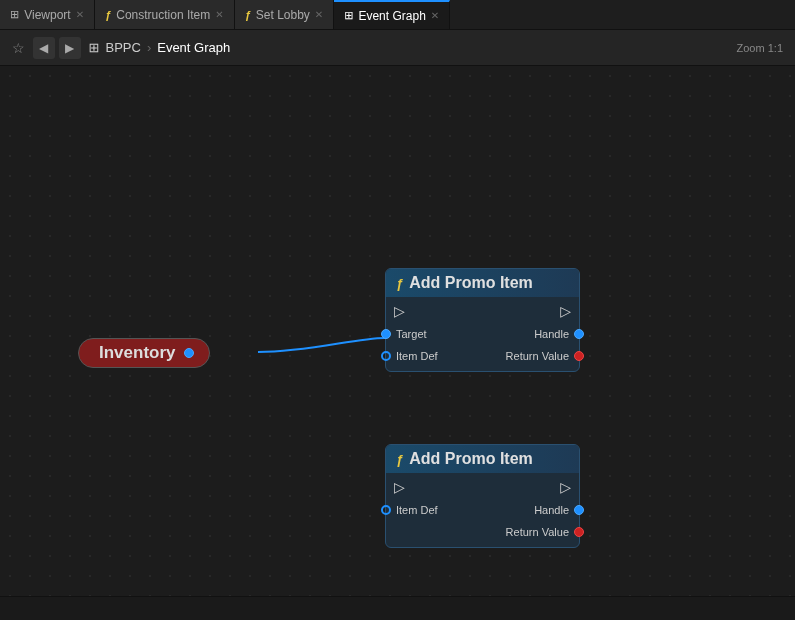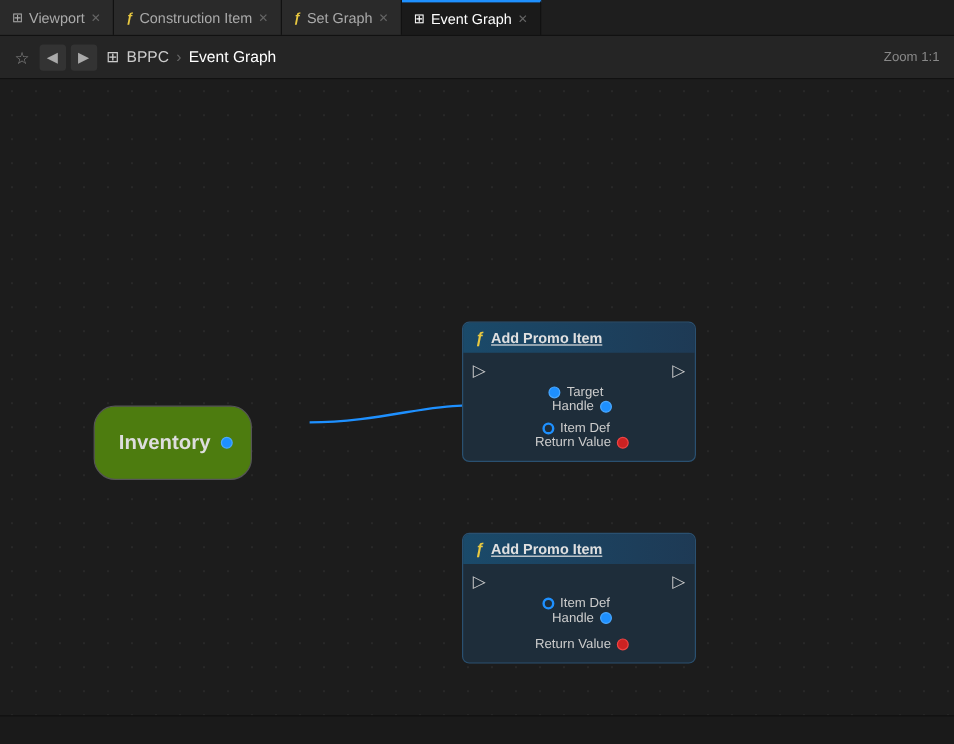--- a/index.html
+++ b/index.html
@@ -143,35 +143,33 @@
       border-radius: 5px 5px 0 0;
       gap: 6px;
     }
     .bp-node-header-icon {
       color: #e8c840;
       font-style: italic;
       font-weight: bold;
       font-size: 13px;
     }
     .bp-node-title {
-      font-size: 12px;
+      font-size: 16px;
       font-weight: bold;
       color: #e0e0e0;
-      text-decoration: underline;
     }
     .bp-node-body {
       padding: 4px 0 6px 0;
     }
     .bp-node-row {
       display: flex;
-      align-items: center;
+      align-items: flex-end;
       justify-content: space-between;
       padding: 3px 0;
       min-height: 22px;
-      flex-direction: column;
     }
     .bp-exec-row {
       display: flex;
       align-items: center;
       justify-content: space-between;
       padding: 2px 8px;
     }
     .exec-pin {
       color: #ccc;
       font-size: 14px;
@@ -216,24 +214,24 @@
     .pin-left .pin-dot {
       margin-left: -5px;
     }
     .pin-right .pin-dot {
       margin-right: -5px;
     }
 
     
     .inventory-node {
       position: absolute;
-      background: #4d7c0f;
+      background: #7f1d1d;
       border: 1px solid #555;
       border-radius: 18px;
-      padding: 20px 20px;
+      padding: 4px 20px;
       display: flex;
       align-items: center;
       gap: 8px;
     }
     .inventory-label {
       font-size: 17px;
       font-weight: bold;
       color: #ddd;
     }
     .inventory-pin {
@@ -276,21 +274,21 @@
     <span>Viewport</span>
     <span class="tab-close">✕</span>
   </div>
   <div class="tab">
     <span class="tab-icon" style="color:#e8c840;font-style:italic;font-weight:bold;">ƒ</span>
     <span>Construction Item</span>
     <span class="tab-close">✕</span>
   </div>
   <div class="tab">
     <span class="tab-icon" style="color:#e8c840;font-style:italic;font-weight:bold;">ƒ</span>
-    <span>Set Graph</span>
+    <span>Set Lobby</span>
     <span class="tab-close">✕</span>
   </div>
   <div class="tab active">
     <span class="tab-icon">⊞</span>
     <span>Event Graph</span>
     <span class="tab-close">✕</span>
   </div>
 </div>
 
 <div class="breadcrumb-bar">

